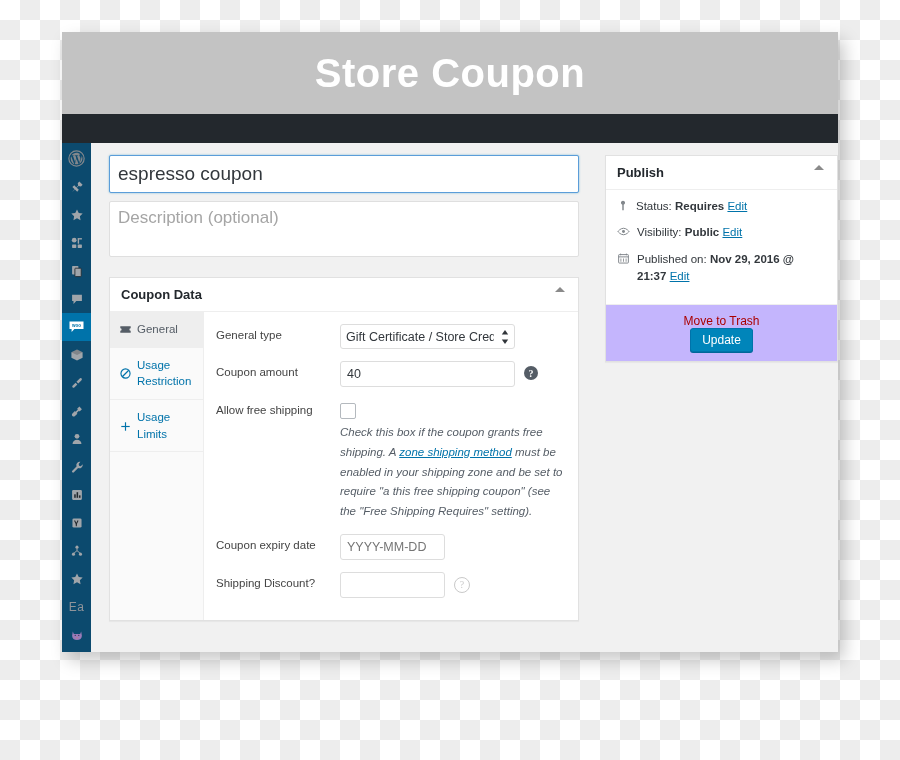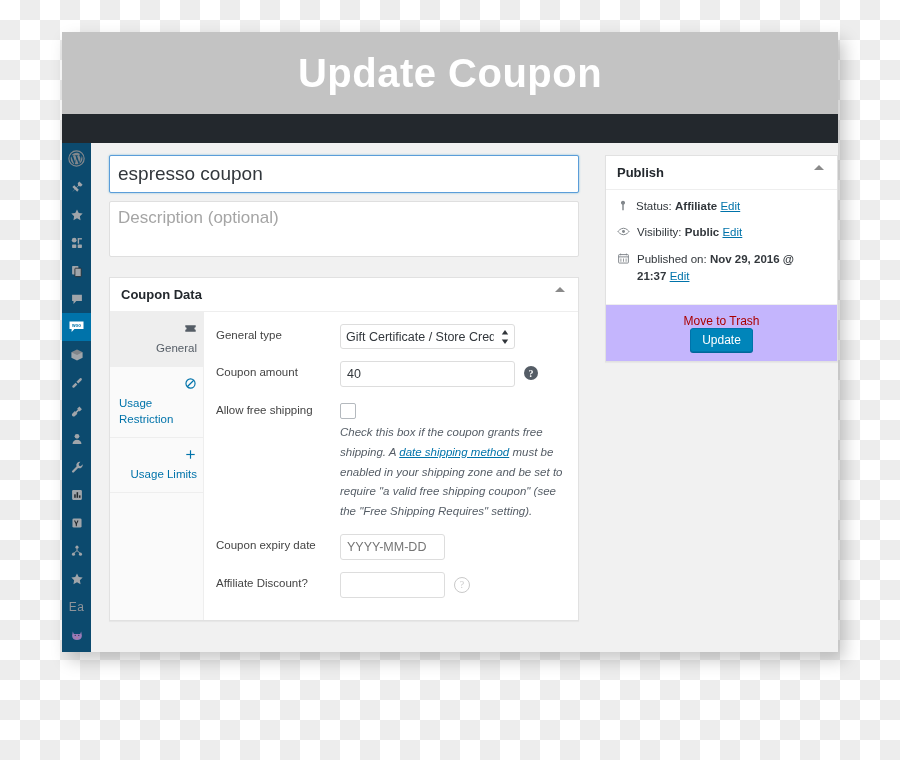--- a/index.html
+++ b/index.html
@@ -164,28 +164,27 @@
   .coupon-body { display: flex; min-height: 290px; }
   .coupon-tabs {
     width: 93px;
     flex: none;
     background: #fafafa;
     border-right: 1px solid #eeeeee;
     padding-top: 0;
   }
   .ctab {
     display: flex;
-    align-items: flex-end;
+    align-items: center;
     gap: 5px;
     padding: 9px 6px 9px 9px;
     font-size: 11.5px;
     line-height: 1.45;
     color: #0073aa;
     border-bottom: 1px solid #eeeeee;
-    flex-direction: column;
   }
   .ctab.active {
     background: #eeeeee;
     color: #555d66;
     font-weight: normal;
   }
   .ctab .ticon { flex: none; margin-top: 1px; }
   .coupon-fields { flex: 1; padding: 12px 10px 10px 12px; }
 
   .field-row {
@@ -317,21 +316,21 @@
     font-family: "Liberation Sans", sans-serif;
     cursor: pointer;
   }
 </style>
 </head>
 <body>
 
 <div id="card">
 
   <div class="banner">
-    <div class="banner-title">Update Coupon</div>
+    <div class="banner-title">Store Coupon</div>
   </div>
 
   <div class="adminbar"></div>
 
   <div class="wp-body">
 
     <div class="adminmenu">
       <div class="menu-item wp-logo">
         <svg width="17" height="17" viewBox="0 0 20 20" aria-hidden="true">
           <circle cx="10" cy="10" r="9" fill="none" stroke="#82878c" stroke-width="1.4"></circle>
@@ -524,33 +523,33 @@
                 <div class="field-ctl">
                   <input class="wc-text w-amount" value="40" style="">
                   <span class="tip">?</span>
                 </div>
               </div>
 
               <div class="field-row">
                 <div class="field-label">Allow free shipping</div>
                 <div class="field-ctl" style="display:block;">
                   <div class="checkbox-box"></div>
-                  <p class="helptext"><span>Check this box if the coupon grants free shipping. A </span><a href="#">date shipping method</a><span> must be enabled in your shipping zone and be set to require "a valid free shipping coupon" (see the "Free Shipping Requires" setting).</span></p>
+                  <p class="helptext"><span>Check this box if the coupon grants free shipping. A </span><a href="#">zone shipping method</a><span> must be enabled in your shipping zone and be set to require "a this free shipping coupon" (see the "Free Shipping Requires" setting).</span></p>
                 </div>
               </div>
 
               <div class="field-row">
                 <div class="field-label">Coupon expiry date</div>
                 <div class="field-ctl">
                   <input class="wc-text w-date" placeholder="YYYY-MM-DD" style="">
                 </div>
               </div>
 
               <div class="field-row">
-                <div class="field-label">Affiliate Discount?</div>
+                <div class="field-label">Shipping Discount?</div>
                 <div class="field-ctl">
                   <input class="wc-text w-aff" style="">
                   <span class="tip light">?</span>
                 </div>
               </div>
 
             </div>
           </div>
         </div>
       </div>
@@ -563,21 +562,21 @@
           </div>
 
           <div class="pub-rows">
 
             <div class="pub-row">
               <svg class="pico" width="12" height="13" viewBox="0 0 20 20">
                 <path fill="#82878c" d="M10 2a3.4 3.4 0 00-1.2 6.6V18h2.4V8.6A3.4 3.4 0 0010 2z"></path>
               </svg>
               <div>
                 <span>Status:</span>
-                <b>Affiliate</b>
+                <b>Requires</b>
                 <a href="#" class="edit-link">Edit</a>
               </div>
             </div>
 
             <div class="pub-row">
               <svg class="pico" width="13" height="13" viewBox="0 0 20 20">
                 <path fill="none" stroke="#82878c" stroke-width="1.5" d="M1.5 10S5 5 10 5s8.5 5 8.5 5-3.5 5-8.5 5S1.5 10 1.5 10z"></path>
                 <circle cx="10" cy="10" r="2.3" fill="#82878c"></circle>
               </svg>
               <div>

